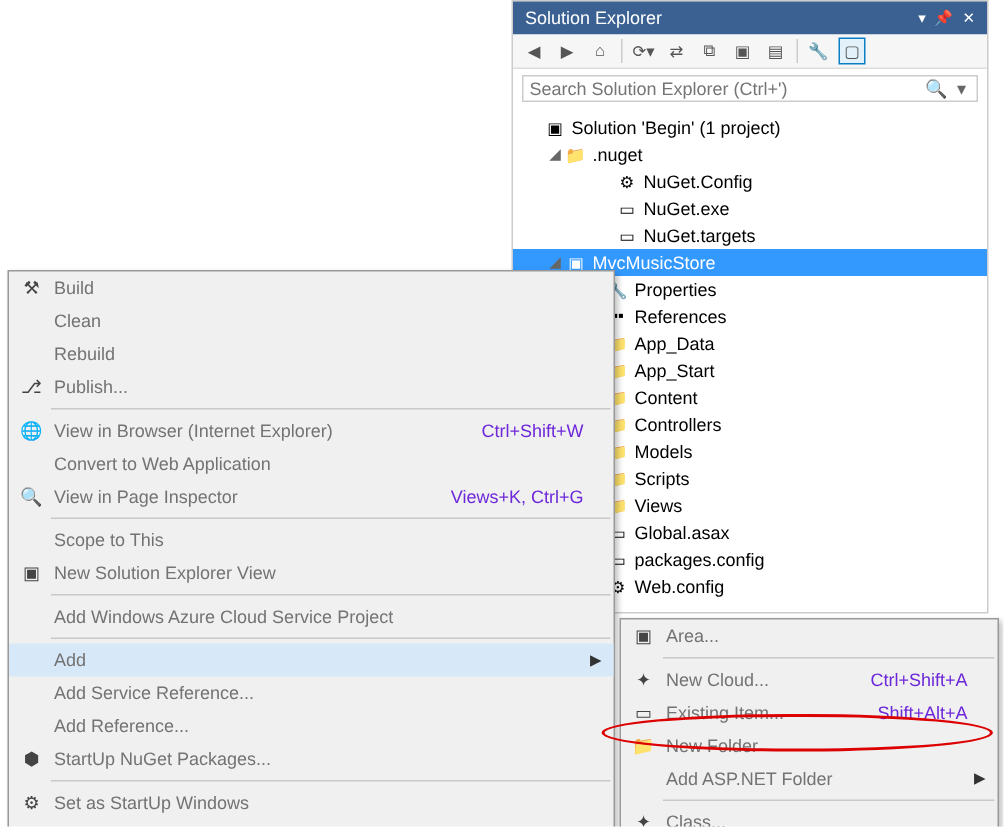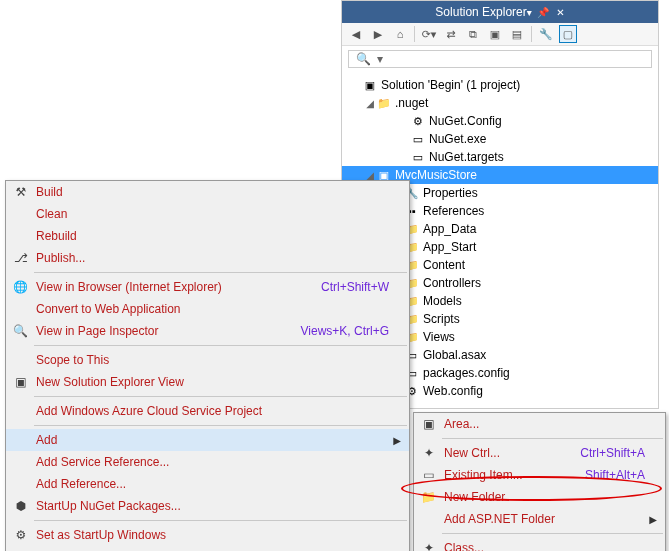--- a/index.html
+++ b/index.html
@@ -1,20 +1,20 @@
 <!DOCTYPE html>
 <html><head>
 <meta charset="utf-8">
 <style>
 * { margin: 0; padding: 0; box-sizing: border-box; font-family: "Segoe UI", Tahoma, sans-serif; font-size: 12px; }
 body { background: #fff; width: 669px; height: 551px; position: relative; overflow: hidden; }
 
 
 .panel { position: absolute; right: 10px; top: 0; width: 318px; border: 1px solid #ccc; background: #fff; }
-.panel-title { background: #3a6191; color: #fff; padding: 4px 8px; display:flex; align-items:center; justify-content:center; }
+.panel-title { background: #3a6191; color: #fff; padding: 4px 8px; display:flex; align-items:center; justify-content:space-between; }
 .panel-title-text { font-weight: normal; }
 .panel-title-icons { display:flex; gap:6px; }
 .panel-title-icons span { font-size:10px; cursor:default; }
 .toolbar { display:flex; align-items:center; padding: 3px 6px; gap:6px; border-bottom:1px solid #ddd; background:#f6f6f6; }
 .toolbar .tb-ico { width:16px; height:16px; display:flex; align-items:center; justify-content:center; color:#555; font-size:11px; cursor:pointer; }
 .toolbar .sep { width:1px; height:16px; background:#ccc; }
 .toolbar .tb-ico.active { outline:1px solid #0a7ec2; background:#e3f1fb; }
 .searchbox { display:flex; align-items:center; border:1px solid #ccc; margin:4px 6px; padding:1px 4px; }
 .searchbox input { flex:1; border:none; outline:none; font-size:12px; color:#888; background:transparent; }
 .searchbox .sico { color:#666; padding:0 3px; }
@@ -28,21 +28,21 @@
 .ind2 { padding-left: 50px; }
 .ind3 { padding-left: 68px; }
 
 
 .ctx { position:absolute; background:#f0f0f0; border:1px solid #999; box-shadow:2px 2px 4px rgba(0,0,0,.25); }
 .ctx.main { left:5px; top:180px; width:405px; }
 .ctx.sub { left:413px; top:412px; width:253px; }
 .ctx-row { display:flex; align-items:center; height:22px; padding: 0 8px 0 4px; cursor:default; }
 .ctx-row.highlight { background:#d7e8f8;justify-content:flex-end; }
 .ctx-ico { width:22px; display:inline-flex; align-items:center; justify-content:center; color:#444; font-size:12px; }
-.ctx-label { flex:1; padding-left:4px; color:#b91c1c; }
+.ctx-label { flex:1; padding-left:4px; color:#737373; }
 .ctx-shortcut { color:#6d28d9; padding-left:18px; }
 .ctx-arrow { width:12px; text-align:right; color:#333; font-size:10px; }
 .ctx-sep { height:1px; background:#c8c8c8; margin:3px 2px 3px 28px; }
 
 
 .oval { position:absolute; border:2px solid #d00; border-radius:50%/50%; pointer-events:none; }
 .oval.newfolder { left:401px; top:476px; width:261px; height:25px; border-radius:140px/14px; }
 </style>
 </head>
 <body>
@@ -64,20 +64,21 @@
     <span class="tb-ico">⟳▾</span>
     <span class="tb-ico">⇄</span>
     <span class="tb-ico">⧉</span>
     <span class="tb-ico">▣</span>
     <span class="tb-ico">▤</span>
     <span class="sep"></span>
     <span class="tb-ico">🔧</span>
     <span class="tb-ico active">▢</span>
   </div>
   <div class="searchbox">
+    <input placeholder="Search Solution Explorer (Ctrl+')" style="">
     <span class="sico">🔍</span>
     <span class="sico">▾</span>
   </div>
   <div class="tree">
     <div class="node">
         <span class="tw"></span>
         <span class="ico">▣</span>
         <span>Solution 'Begin' (1 project)</span>
       </div>
     <div class="node ind1">
@@ -256,21 +257,21 @@
 
 <div class="ctx sub">
   <div class="ctx-row">
       <span class="ctx-ico">▣</span>
       <span class="ctx-label">Area...</span>
       <span class="ctx-arrow"></span>
     </div>
   <div class="ctx-sep"></div>
   <div class="ctx-row">
       <span class="ctx-ico">✦</span>
-      <span class="ctx-label">New Ctrl...</span>
+      <span class="ctx-label">New Cloud...</span>
       <span class="ctx-shortcut">Ctrl+Shift+A</span>
       <span class="ctx-arrow"></span>
     </div>
   <div class="ctx-row">
       <span class="ctx-ico">▭</span>
       <span class="ctx-label">Existing Item...</span>
       <span class="ctx-shortcut">Shift+Alt+A</span>
       <span class="ctx-arrow"></span>
     </div>
   <div class="ctx-row">

